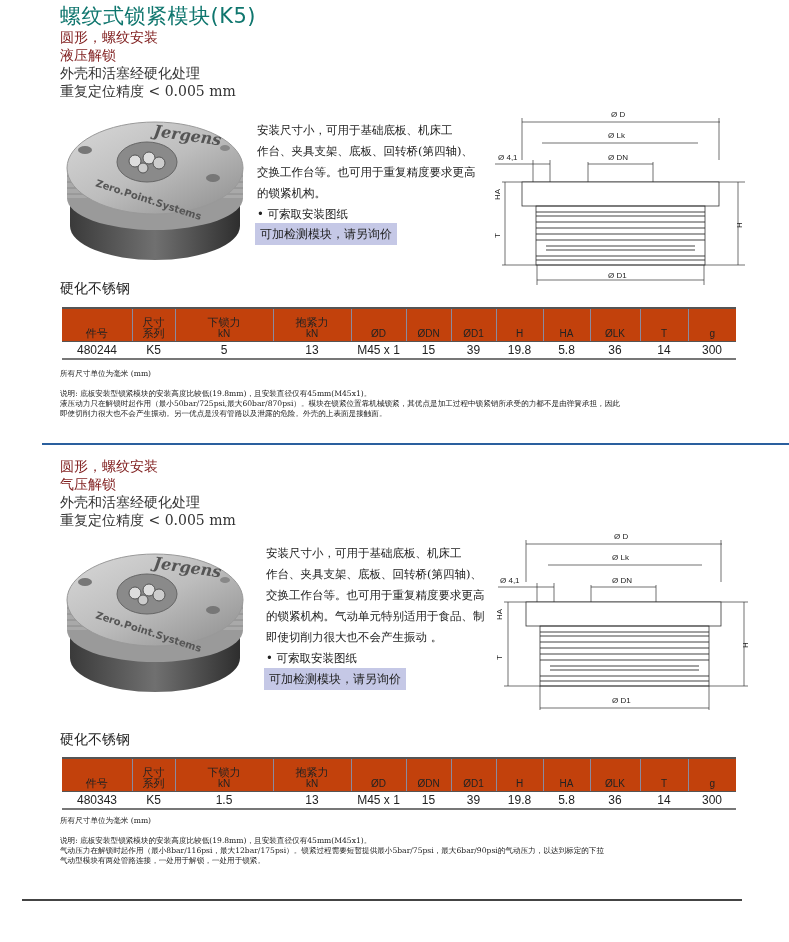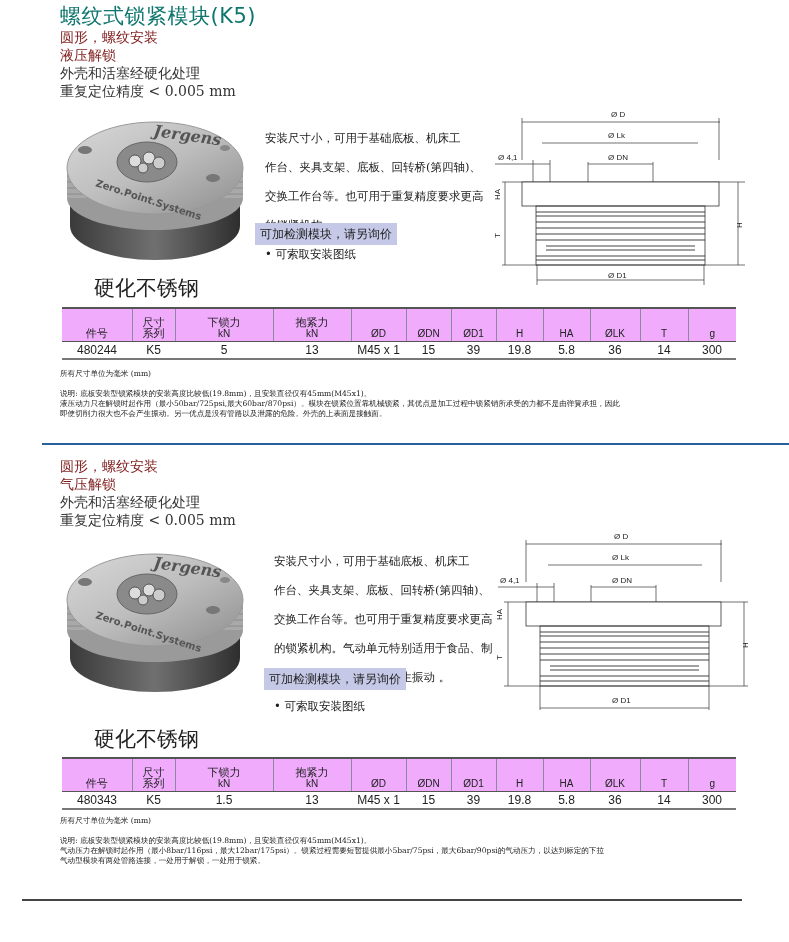--- a/index.html
+++ b/index.html
@@ -2,25 +2,25 @@
 <html><head>
 <meta charset="utf-8">
 <style>
   html,body{margin:0;padding:0;background:#fff;}
   body{width:789px;height:942px;position:relative;overflow:hidden;font-family:"DejaVu Sans","Liberation Sans",sans-serif;color:#1a1a1a;}
   .abs{position:absolute;}
   .title{left:60px;top:4px;font-size:21px;line-height:24px;color:#0f766e;letter-spacing:0.5px;}
   .sub{font-size:14px;line-height:18px;color:#7f1d1d;}
   .sub.light{color:#333;font-family:"DejaVu Serif","Liberation Serif",serif;}
   .desc{font-family:"DejaVu Serif","Liberation Serif",serif;font-size:11.5px;line-height:21px;color:#222;}
-  .desc p{margin:8px;}
+  .desc p{margin:0;}
   .inquiry{background:#c5c8e6;font-size:12px;line-height:22px;padding:0 5px;color:#222;display:inline-block;}
-  .section-h{font-size:21px;line-height:20px;color:#222;margin-left:34px;}
+  .section-h{font-size:14px;line-height:20px;color:#222;}
   table.spec{position:absolute;border-collapse:collapse;font-family:"Liberation Sans","DejaVu Sans",sans-serif;}
-  table.spec th{background:#f0abfc;border-left:1px solid #8a8aa0;font-weight:normal;font-size:10px;line-height:11px;vertical-align:bottom;text-align:center;padding:0 2px 2px 2px;height:30px;border-top:2px solid #555;border-bottom:1px solid #555;color:#222;}
+  table.spec th{background:#c2410c;border-left:1px solid #8a8aa0;font-weight:normal;font-size:10px;line-height:11px;vertical-align:bottom;text-align:center;padding:0 2px 2px 2px;height:30px;border-top:2px solid #555;border-bottom:1px solid #555;color:#222;}
   table.spec th:first-child{border-left:none;}
   table.spec td{font-size:12px;text-align:center;height:16px;line-height:16px;padding:0;border-bottom:2px solid #777;color:#222;}
   .note{font-family:"DejaVu Serif","Liberation Serif",serif;font-size:7.6px;line-height:10px;color:#222;}
   .note p{margin:0;}
   .blue-rule{left:42px;top:443px;width:747px;height:2px;background:#2a5f9e;}
   .bottom-rule{left:22px;top:899px;width:720px;height:2px;background:#444;}
   .photo{width:200px;height:160px;}
   .drawing{width:275px;height:190px;}
 </style>
 </head>

